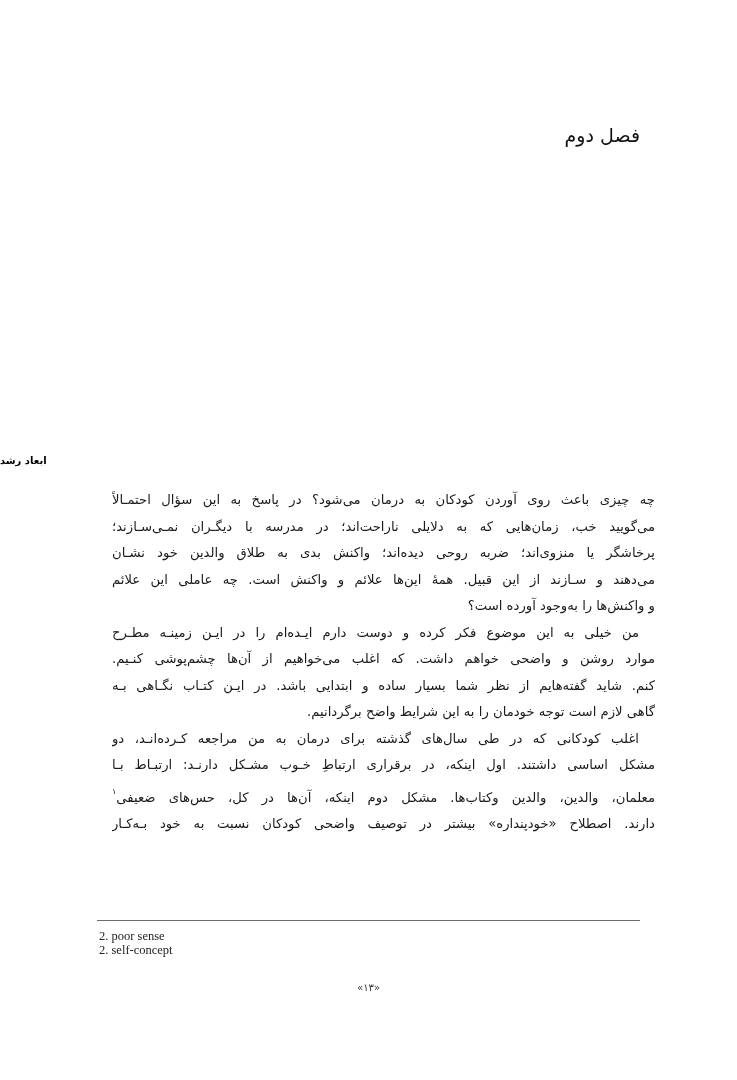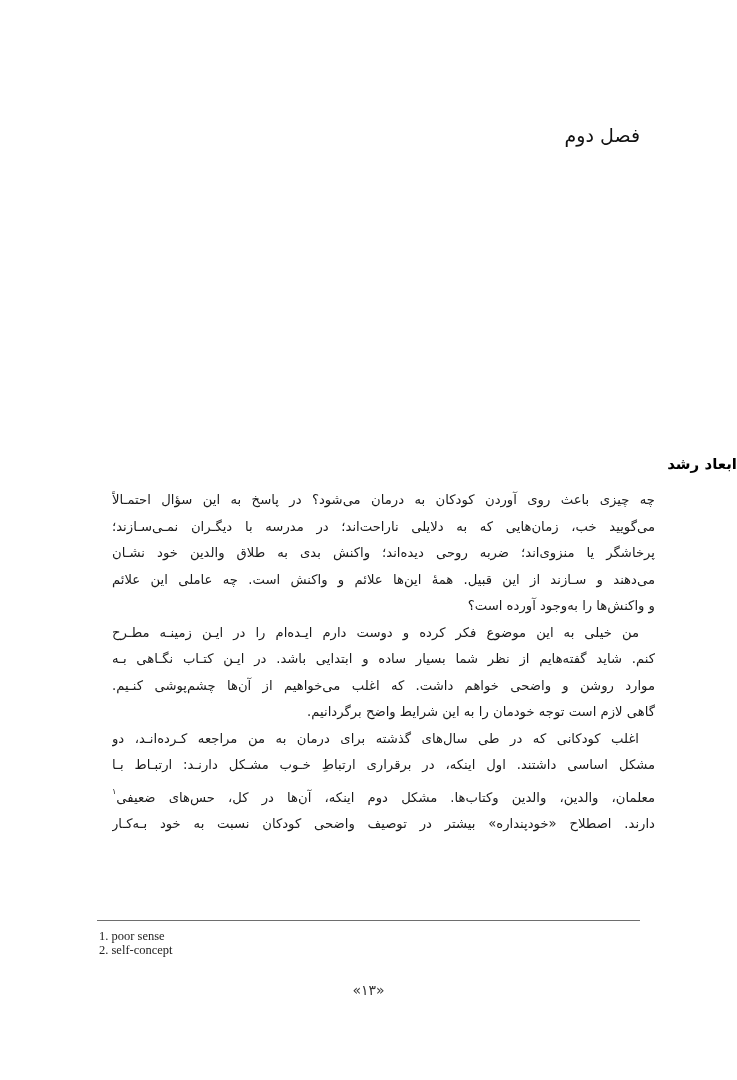--- a/index.html
+++ b/index.html
@@ -13,41 +13,41 @@
   }
   .chapter {
     position:absolute; right:97px; top:124px; direction:rtl;
     font-family:"DejaVu Sans", sans-serif; font-size:19px; color:#111;
   }
   .title {
     position:absolute; right:97px; top:250px; direction:rtl; text-align:right;
     font-family:"DejaVu Sans", sans-serif; font-weight:bold; font-size:23px; line-height:38px; color:#000;
   }
   .section {
-    position:absolute; left:0; width:737px; top:455px; text-align:right; direction:rtl;
-    font-family:"DejaVu Sans", sans-serif; font-weight:bold; font-size:15px; color:#000;
+    position:absolute; left:0; width:737px; top:455px; text-align:left; direction:rtl;
+    font-family:"DejaVu Sans", sans-serif; font-weight:bold; font-size:10px; color:#000;
   }
   .body-text {
     position:absolute; left:97px; width:543px; top:487px; direction:rtl;
     font-family:"DejaVu Sans", sans-serif; font-size:13.2px; line-height:26.5px; color:#1a1a1a;margin-left:15px;
   }
   .para-line { display:block; text-align:justify; text-align-last:justify; white-space:nowrap; overflow:hidden; }
   .para-line.last { text-align-last:right; }
   .para-line.indent { padding-right:16px; }
   .sup { font-size:8px; vertical-align:8px; }
   .rule {
     position:absolute; left:97px; width:543px; top:920px; height:1px; background:#6e6e6e;
   }
   .footnotes {
     position:absolute; left:99px; top:929px; direction:ltr;
     font-family:"Liberation Serif", serif; font-size:12.5px; line-height:14px; color:#222;
   }
   .page-number {
     position:absolute; left:0; width:737px; top:982px; text-align:center;
-    font-family:"DejaVu Sans", sans-serif; font-size:14px; color:#333; direction:rtl;
+    font-family:"DejaVu Sans", sans-serif; font-size:10px; color:#333; direction:rtl;
   }
   .banner {
     position:absolute; left:0; top:998px; width:737px; height:82px; background:#ffffff;
   }
 </style>
 </head>
 <body>
 
 <div class="page">
   <div class="chapter">فصل دوم</div>
@@ -57,34 +57,34 @@
 
   <div class="body-text">
 
     <span class="para-line">چه چیزی باعث روی آوردن کودکان به درمان می‌شود؟ در پاسخ به این سؤال احتمـالاً</span>
     <span class="para-line">می‌گویید خب، زمان‌هایی که به دلایلی ناراحت‌اند؛ در مدرسه با دیگـران نمـی‌سـازند؛</span>
     <span class="para-line">پرخاشگر یا منزوی‌اند؛ ضربه روحی دیده‌اند؛ واکنش بدی به طلاق والدین خود نشـان</span>
     <span class="para-line">می‌دهند و سـازند از این قبیل. همهٔ این‌ها علائم و واکنش است. چه عاملی این علائم</span>
     <span class="para-line last">و واکنش‌ها را به‌وجود آورده است؟</span>
 
     <span class="para-line indent">من خیلی به این موضوع فکر کرده و دوست دارم ایـده‌ام را در ایـن زمینـه مطـرح</span>
+    <span class="para-line">موارد روشن و واضحی خواهم داشت. که اغلب می‌خواهیم از آن‌ها چشم‌پوشی کنـیم.</span>
     <span class="para-line">کنم. شاید گفته‌هایم از نظر شما بسیار ساده و ابتدایی باشد. در ایـن کتـاب نگـاهی بـه</span>
-    <span class="para-line">موارد روشن و واضحی خواهم داشت. که اغلب می‌خواهیم از آن‌ها چشم‌پوشی کنـیم.</span>
     <span class="para-line last">گاهی لازم است توجه خودمان را به این شرایط واضح برگردانیم.</span>
 
     <span class="para-line indent">اغلب کودکانی که در طی سال‌های گذشته برای درمان به من مراجعه کـرده‌انـد، دو</span>
     <span class="para-line">مشکل اساسی داشتند. اول اینکه، در برقراری ارتباطِ خـوب مشـکل دارنـد: ارتبـاط بـا</span>
     <span class="para-line"><span>معلمان، والدین، والدین وکتاب‌ها. مشکل دوم اینکه، آن‌ها در کل، حس‌های ضعیفی</span><span class="sup">۱</span></span>
     <span class="para-line">دارند. اصطلاح «خودپنداره» بیشتر در توصیف واضحی کودکان نسبت به خود بـه‌کـار</span>
   </div>
 
   <div class="rule"></div>
 
   <div class="footnotes">
-    <div>1. poor sense</div>
+    <div>2. poor sense</div>
     <div>2. self-concept</div>
   </div>
 
   <div class="page-number">«۱۳»</div>
 </div>
 
 <div class="banner">
   
   
   

